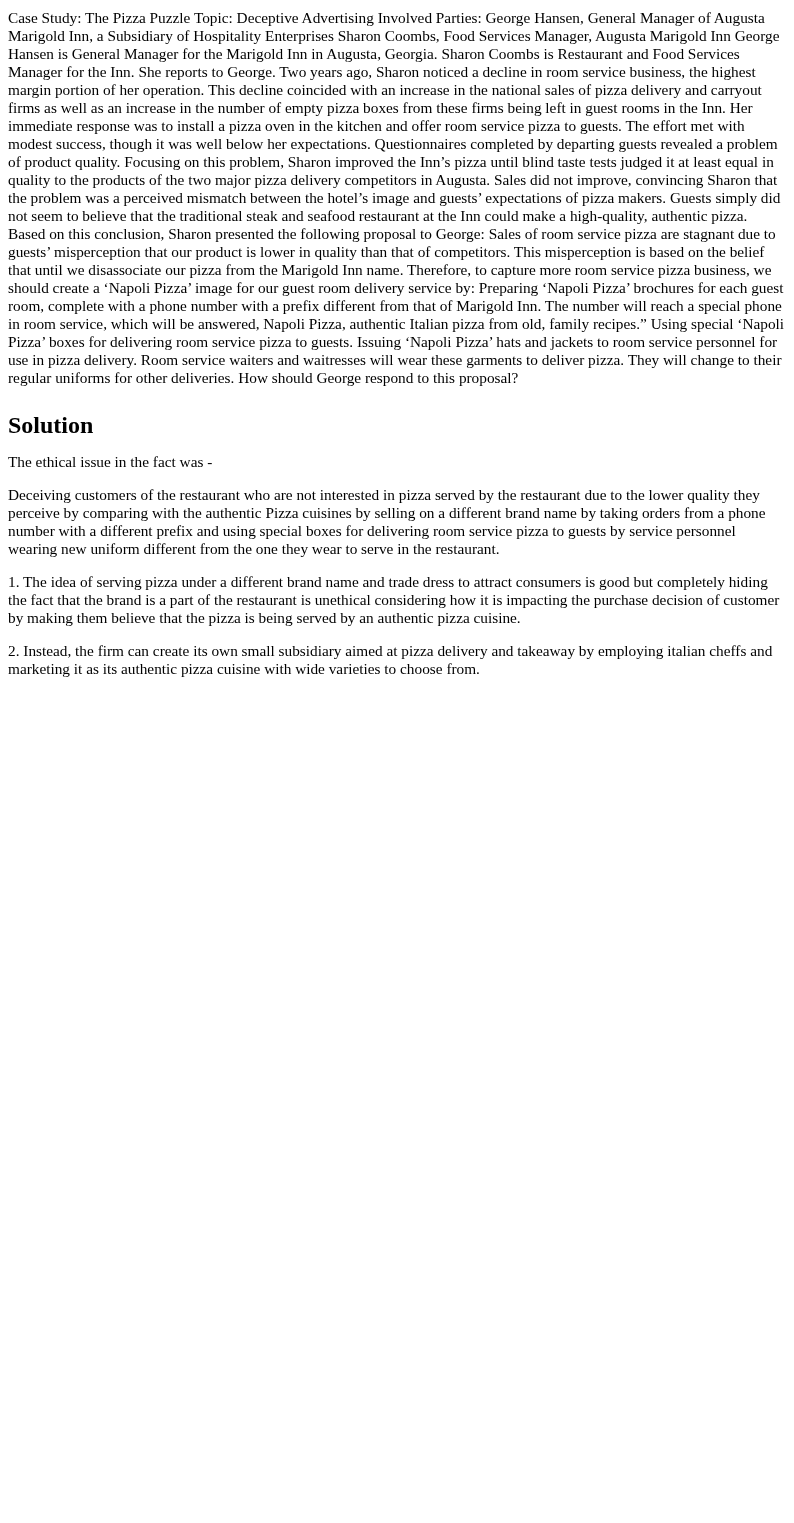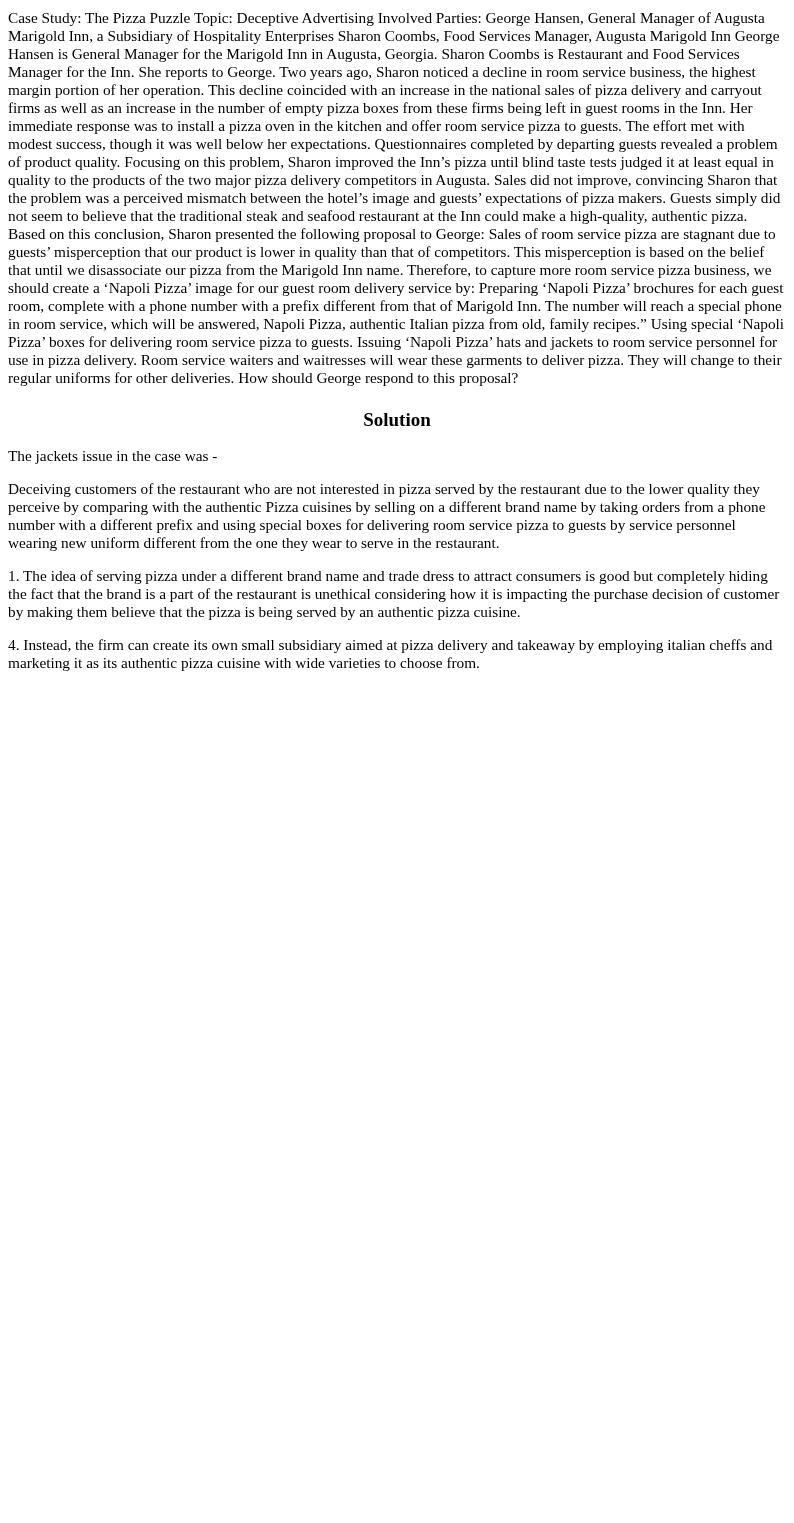--- a/index.html
+++ b/index.html
@@ -21,25 +21,24 @@
     padding: 9px 8px 0 8px;
     font-family: "Liberation Serif", serif;
     font-size: 15.3px;
     line-height: 18px;
   }
   .content p.doc {
     margin: 0 0 15px 0;
   }
   h2.solution-heading {
     font-family: "Liberation Serif", serif;
-    font-size: 19px;
+    font-size: 24px;
     line-height: 23px;
     font-weight: bold;
-    margin: 21px 0 16px 0;
-    text-align: center;
+    margin: 27px 0 16px 0;
   }
   .avatar-wrap {
     position: absolute;
     top: 1151px;
     left: 0;
     width: 100%;
     display: flex;
     justify-content: center;
   }
   .avatar {
@@ -68,24 +67,24 @@
 </head>
 <body>
 
 <div class="page">
 
   <div class="content">
     <p class="doc">Case Study: The Pizza Puzzle Topic: Deceptive Advertising Involved Parties: George Hansen, General Manager of Augusta Marigold Inn, a Subsidiary of Hospitality Enterprises Sharon Coombs, Food Services Manager, Augusta Marigold Inn George Hansen is General Manager for the Marigold Inn in Augusta, Georgia. Sharon Coombs is Restaurant and Food Services Manager for the Inn. She reports to George. Two years ago, Sharon noticed a decline in room service business, the highest margin portion of her operation. This decline coincided with an increase in the national sales of pizza delivery and carryout firms as well as an increase in the number of empty pizza boxes from these firms being left in guest rooms in the Inn. Her immediate response was to install a pizza oven in the kitchen and offer room service pizza to guests. The effort met with modest success, though it was well below her expectations. Questionnaires completed by departing guests revealed a problem of product quality. Focusing on this problem, Sharon improved the Inn’s pizza until blind taste tests judged it at least equal in quality to the products of the two major pizza delivery competitors in Augusta. Sales did not improve, convincing Sharon that the problem was a perceived mismatch between the hotel’s image and guests’ expectations of pizza makers. Guests simply did not seem to believe that the traditional steak and seafood restaurant at the Inn could make a high-quality, authentic pizza. Based on this conclusion, Sharon presented the following proposal to George: Sales of room service pizza are stagnant due to guests’ misperception that our product is lower in quality than that of competitors. This misperception is based on the belief that until we disassociate our pizza from the Marigold Inn name. Therefore, to capture more room service pizza business, we should create a ‘Napoli Pizza’ image for our guest room delivery service by: Preparing ‘Napoli Pizza’ brochures for each guest room, complete with a phone number with a prefix different from that of Marigold Inn. The number will reach a special phone in room service, which will be answered, Napoli Pizza, authentic Italian pizza from old, family recipes.” Using special ‘Napoli Pizza’ boxes for delivering room service pizza to guests. Issuing ‘Napoli Pizza’ hats and jackets to room service personnel for use in pizza delivery. Room service waiters and waitresses will wear these garments to deliver pizza. They will change to their regular uniforms for other deliveries. How should George respond to this proposal?</p>
 
     <h2 class="solution-heading">Solution</h2>
 
-    <p class="doc">The jackets issue in the case was -</p>
+    <p class="doc">The ethical issue in the fact was -</p>
     <p class="doc">Deceiving customers of the restaurant who are not interested in pizza served by the restaurant due to the lower quality they perceive by comparing with the authentic Pizza cuisines by selling on a different brand name by taking orders from a phone number with a different prefix and using special boxes for delivering room service pizza to guests by service personnel wearing new uniform different from the one they wear to serve in the restaurant.</p>
     <p class="doc">1. The idea of serving pizza under a different brand name and trade dress to attract consumers is good but completely hiding the fact that the brand is a part of the restaurant is unethical considering how it is impacting the purchase decision of customer by making them believe that the pizza is being served by an authentic pizza cuisine.</p>
-    <p class="doc">4. Instead, the firm can create its own small subsidiary aimed at pizza delivery and takeaway by employing italian cheffs and marketing it as its authentic pizza cuisine with wide varieties to choose from.</p>
+    <p class="doc">2. Instead, the firm can create its own small subsidiary aimed at pizza delivery and takeaway by employing italian cheffs and marketing it as its authentic pizza cuisine with wide varieties to choose from.</p>
   </div>
 
   <div class="avatar-wrap">
     <div class="avatar">
       <svg viewBox="0 0 200 200" xmlns="http://www.w3.org/2000/svg">
         <defs>
           <clipPath id="avclip">
               <circle cx="100" cy="100" r="100"></circle>
             </clipPath>
         </defs>

